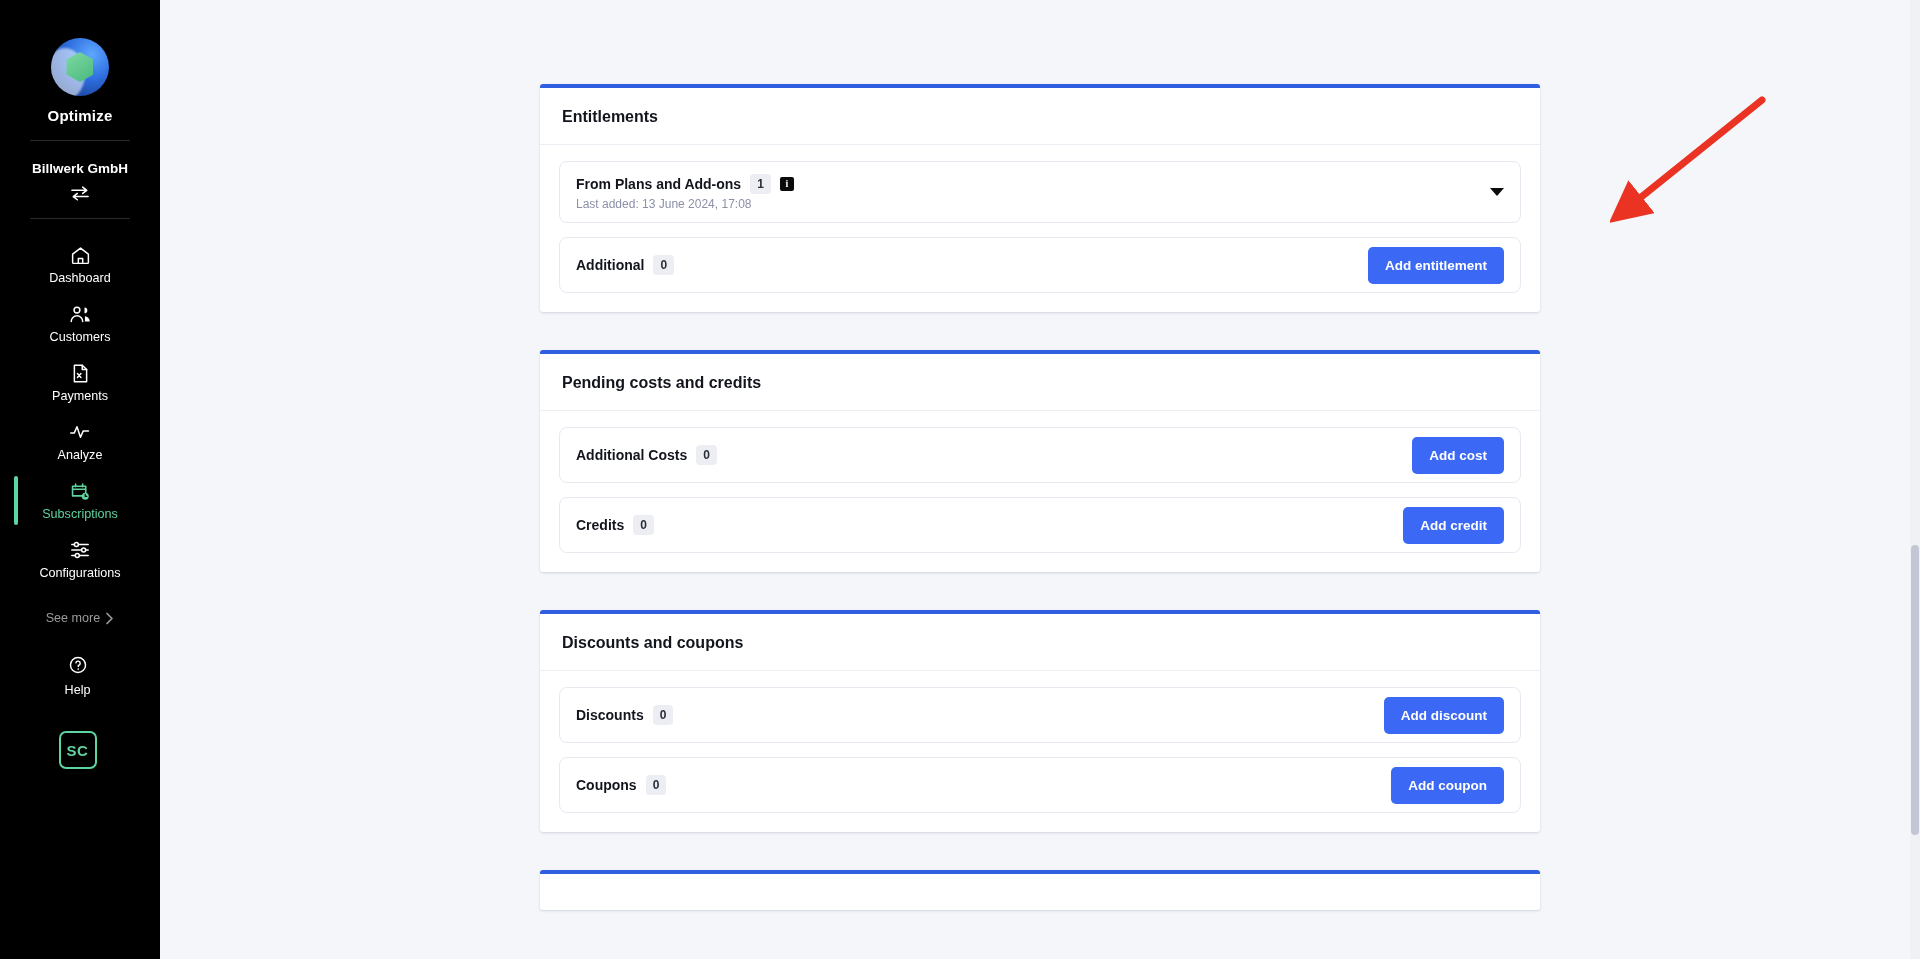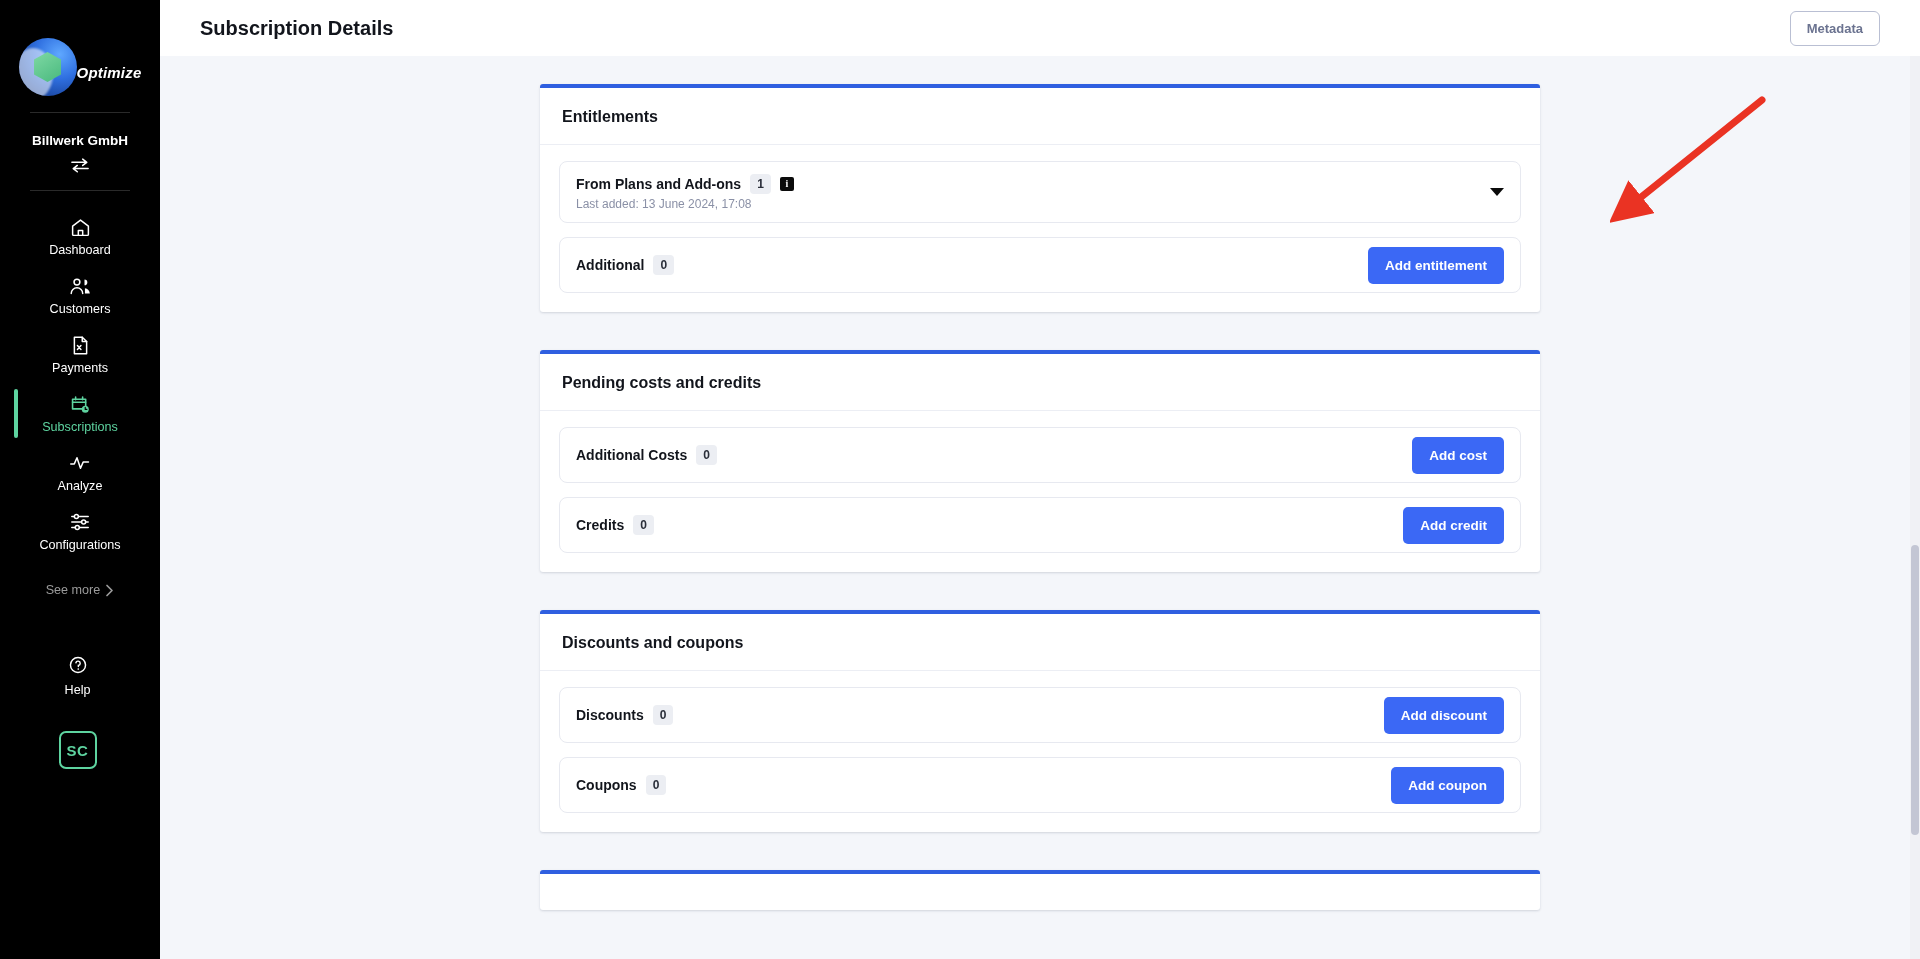--- a/index.html
+++ b/index.html
@@ -14,21 +14,21 @@
   
   .sidebar {
     width: 160px; flex: 0 0 160px;
     background: #000000;
     color: #ffffff;
     display: flex; flex-direction: column;
     align-items: center;
     position: relative;
     height: 959px;
   }
-  .logo-wrap { margin-top: 38px; display:flex; flex-direction:row; align-items:center;font-style:italic; }
+  .logo-wrap { margin-top: 38px; display:flex; flex-direction:column; align-items:center; }
   .logo-circle {
     width: 58px; height: 58px; border-radius: 50%;
     background:
       radial-gradient(circle at 70% 28%, #5fa8ff 0%, #2f6fe0 42%, #1f4fae 70%, #14306d 100%);
     position: relative;
     display: flex; align-items: center; justify-content: center;
     overflow: hidden;
   }
   .logo-circle:before {
     content: ""; position: absolute; left: -6px; top: 10px;
@@ -228,45 +228,45 @@
         <span class="ico">
           <svg width="19" height="21" viewBox="0 0 20 24" fill="none" stroke="#fff" stroke-width="1.7" stroke-linecap="round" stroke-linejoin="round">
             <path d="M3 2.5 h9 l5 5 V21.5 H3 Z"></path>
             <path d="M12 2.5 V7.5 h5"></path>
             <path d="M6.5 16.5 L10.5 12 M10.5 16.5 L6.5 12"></path>
           </svg>
         </span>
         <span>Payments</span>
       </a>
 
+      <a class="nav-item">
+        <span class="ico">
+          <svg width="23" height="18" viewBox="0 0 26 18" fill="none" stroke="#fff" stroke-width="1.7" stroke-linecap="round" stroke-linejoin="round">
+            <path d="M2 10 h4 L9 3 l4 12 l3 -7 h6"></path>
+          </svg>
+        </span>
+        <span>Analyze</span>
+      </a>
+
       <a class="nav-item active">
         <span class="bar"></span>
         <span class="ico">
           <svg width="22" height="21" viewBox="0 0 24 24" fill="none" stroke="#5ed4a0" stroke-width="1.8" stroke-linecap="round" stroke-linejoin="round">
             <path d="M3.5 6 h15 v11 h-15 Z"></path>
             <path d="M3.5 9.5 h15"></path>
             <path d="M7 3.5 v3 M15 3.5 v3"></path>
             <circle cx="18" cy="17.5" r="4" fill="#5ed4a0" stroke="none"></circle>
             <path d="M18 15.3 v2.3 h1.8" stroke="#000" stroke-width="1.4"></path>
           </svg>
         </span>
         <span>Subscriptions</span>
       </a>
 
       <a class="nav-item">
         <span class="ico">
-          <svg width="23" height="18" viewBox="0 0 26 18" fill="none" stroke="#fff" stroke-width="1.7" stroke-linecap="round" stroke-linejoin="round">
-            <path d="M2 10 h4 L9 3 l4 12 l3 -7 h6"></path>
-          </svg>
-        </span>
-        <span>Analyze</span>
-      </a>
-
-      <a class="nav-item">
-        <span class="ico">
           <svg width="22" height="20" viewBox="0 0 24 22" fill="none" stroke="#fff" stroke-width="1.7" stroke-linecap="round">
             <path d="M3 5 h18 M3 11 h18 M3 17 h18"></path>
             <circle cx="8" cy="5" r="2.2" fill="#000"></circle>
             <circle cx="16" cy="11" r="2.2" fill="#000"></circle>
             <circle cx="9" cy="17" r="2.2" fill="#000"></circle>
           </svg>
         </span>
         <span>Configurations</span>
       </a>
 
@@ -288,24 +288,20 @@
           </svg>
         </span>
         <span>Help</span>
       </div>
       <div class="avatar">SC</div>
     </div>
   </aside>
 
   <section class="main">
 
-    <header class="topbar">
-      <h1 class="page-title">Subscription Details</h1>
-      <button class="metadata-btn">Metadata</button>
-    </header>
 
     <div class="content">
 
       <div class="card">
         <div class="card-header">Entitlements</div>
         <div class="card-body">
 
           <div class="row-box tall">
             <div class="row-left">
               <div class="row-title-line">

